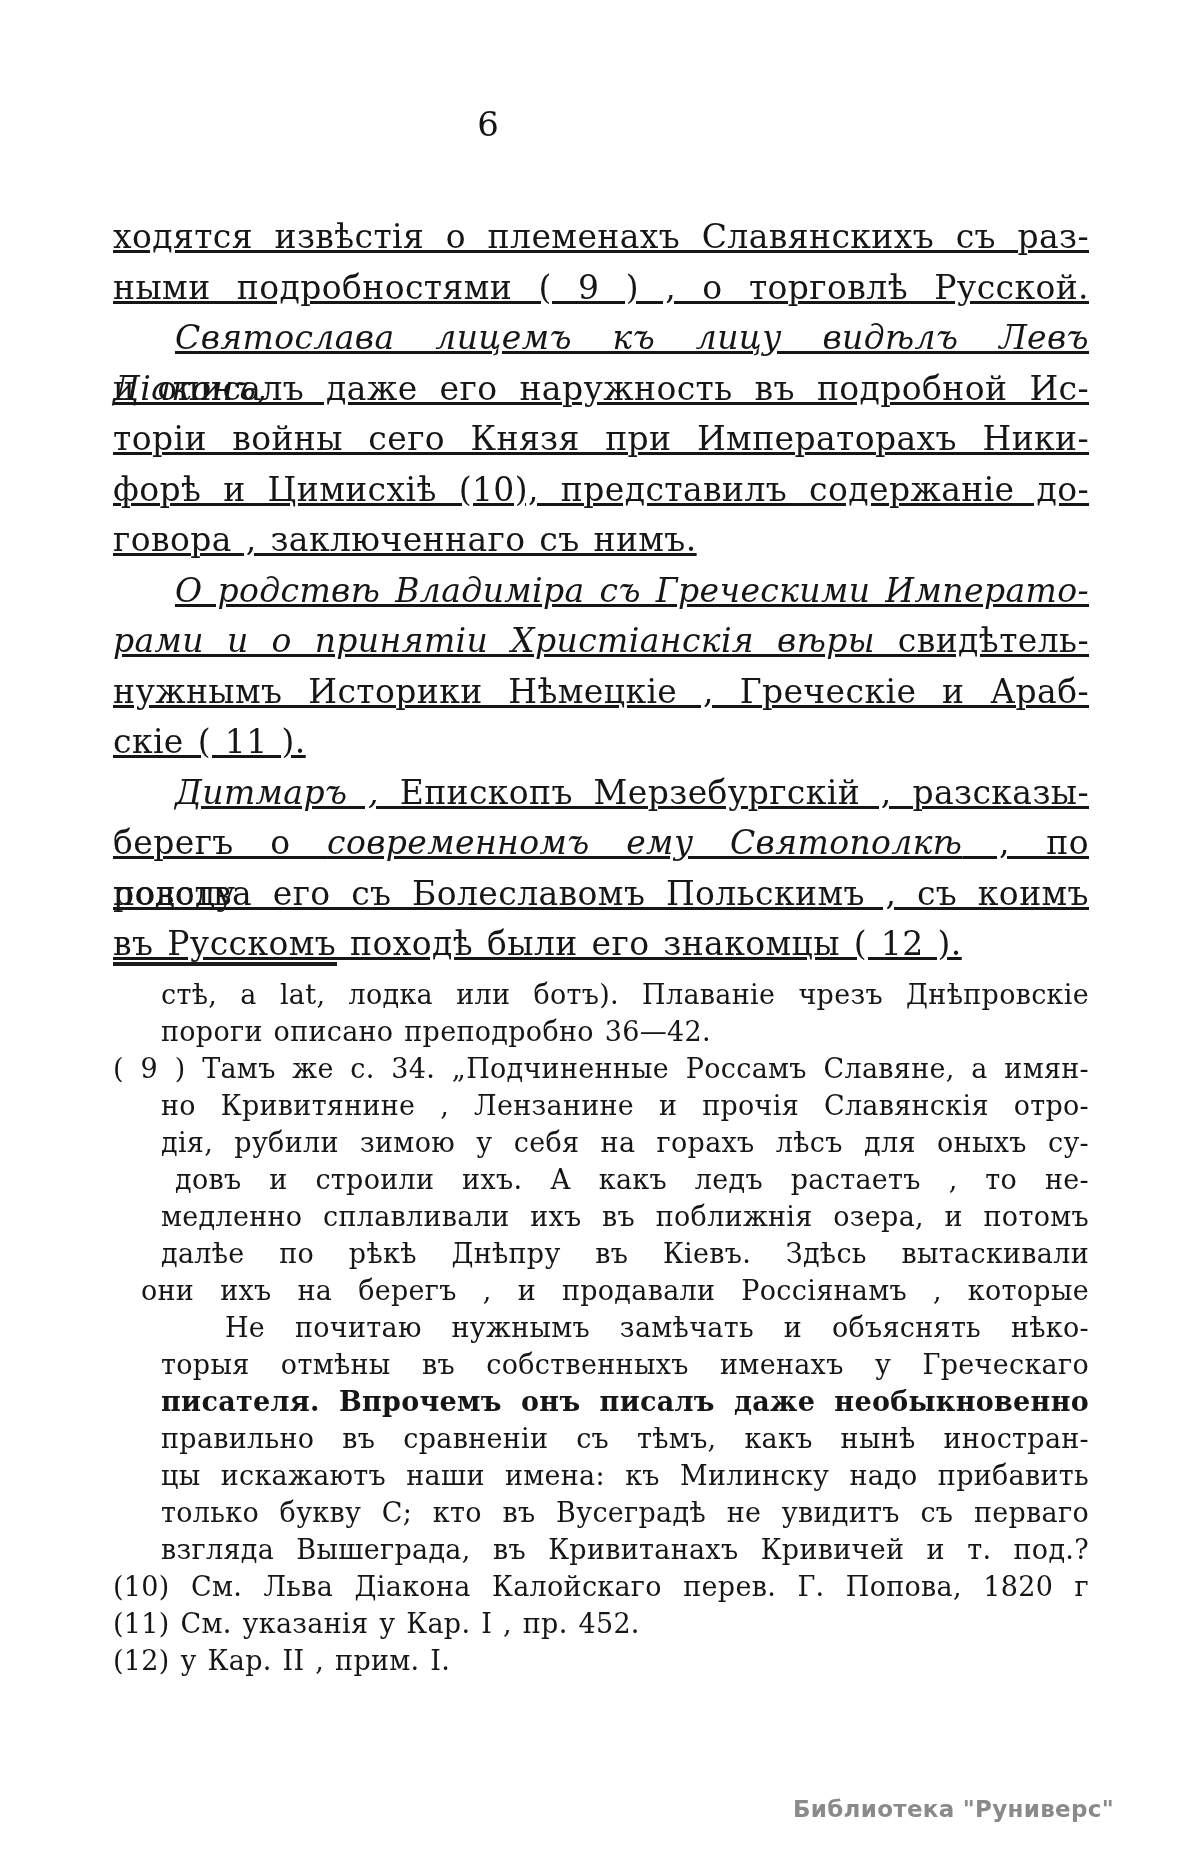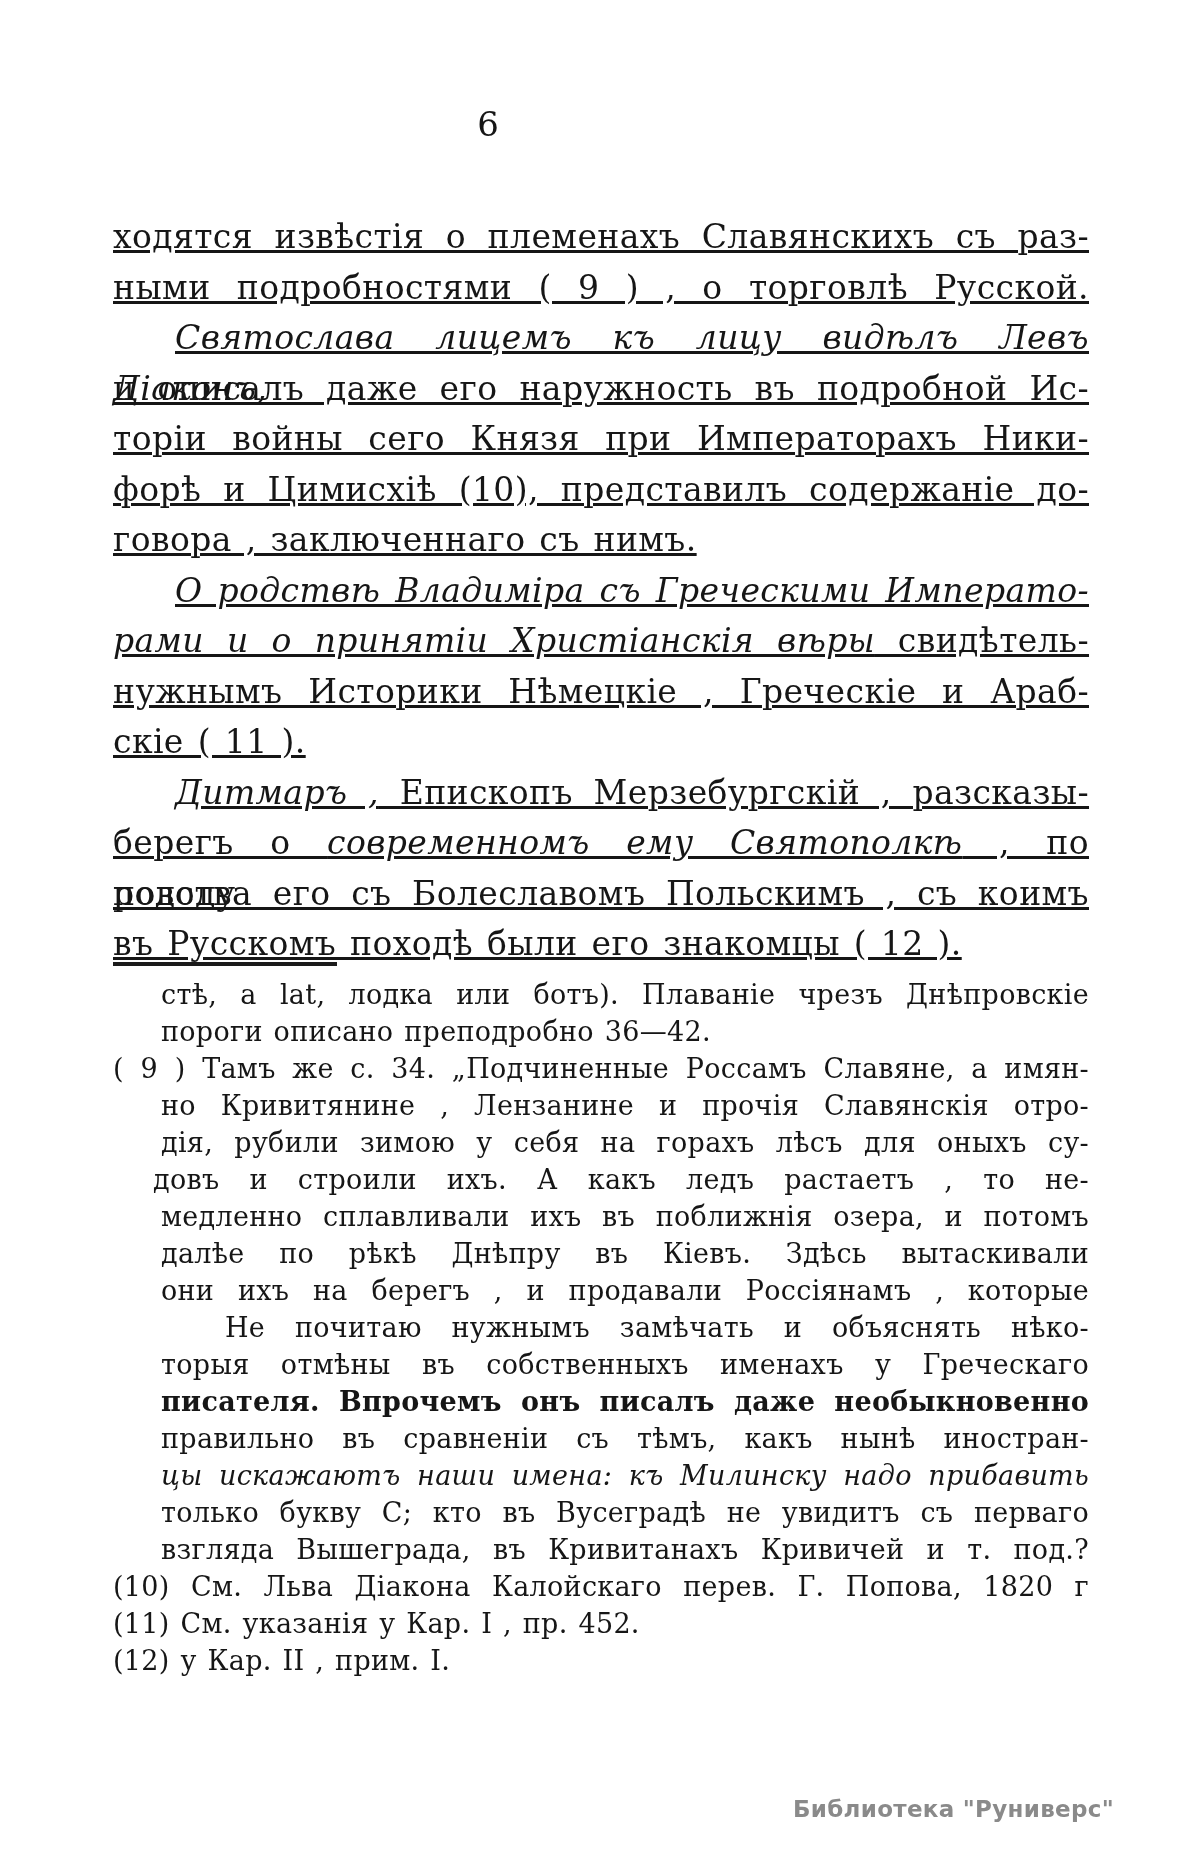--- a/index.html
+++ b/index.html
@@ -108,29 +108,29 @@
     </div>
 
   <div class="footnote-sep"></div>
 
   <div class="footnotes" id="footnotes">
       <div class="f-line justify" style="margin-left: 48px;"><span>стѣ, a lat, лодка или ботъ). Плаваніе чрезъ Днѣпровскіе</span></div>
       <div class="f-line" style="margin-left: 48px;"><span>пороги описано преподробно 36—42.</span></div>
       <div class="f-line justify"><span>( 9 ) Тамъ же с. 34. „Подчиненные Россамъ Славяне, а имян-</span></div>
       <div class="f-line justify" style="margin-left: 48px;"><span>но Кривитянине , Лензанине и прочія Славянскія отро-</span></div>
       <div class="f-line justify" style="margin-left: 48px;"><span>дія, рубили зимою у себя на горахъ лѣсъ для оныхъ су-</span></div>
-      <div class="f-line justify" style="margin-left: 40px;"><span>довъ и строили ихъ. А какъ ледъ растаетъ , то не-</span></div>
+      <div class="f-line justify" style="margin-left: 62px;"><span>довъ и строили ихъ. А какъ ледъ растаетъ , то не-</span></div>
       <div class="f-line justify" style="margin-left: 48px;"><span>медленно сплавливали ихъ въ поближнія озера, и потомъ</span></div>
       <div class="f-line justify" style="margin-left: 48px;"><span>далѣе по рѣкѣ Днѣпру въ Кіевъ. Здѣсь вытаскивали</span></div>
-      <div class="f-line justify" style="margin-left: 48px;"><span>они ихъ на берегъ , и продавали Россіянамъ , которые</span></div>
+      <div class="f-line justify" style="margin-left: 28px;"><span>они ихъ на берегъ , и продавали Россіянамъ , которые</span></div>
       <div class="f-line justify" style="margin-left: 112px;"><span>Не почитаю нужнымъ замѣчать и объяснять нѣко-</span></div>
       <div class="f-line justify" style="margin-left: 48px;"><span>торыя отмѣны въ собственныхъ именахъ у Греческаго</span></div>
       <div class="f-line justify" style="margin-left: 48px; font-weight: bold;"><span>писателя. Впрочемъ онъ писалъ даже необыкновенно</span></div>
       <div class="f-line justify" style="margin-left: 48px;"><span>правильно въ сравненіи съ тѣмъ, какъ нынѣ иностран-</span></div>
-      <div class="f-line justify" style="margin-left: 48px; font-style: italic;"><span>цы искажаютъ наши имена: къ Милинску надо прибавить</span></div>
+      <div class="f-line justify" style="margin-left: 48px;"><span>цы искажаютъ наши имена: къ Милинску надо прибавить</span></div>
       <div class="f-line justify" style="margin-left: 48px;"><span>только букву С; кто въ Вусеградѣ не увидитъ съ перваго</span></div>
       <div class="f-line justify" style="margin-left: 48px;"><span>взгляда Вышеграда, въ Кривитанахъ Кривичей и т. под.?</span></div>
       <div class="f-line justify"><span>(10) См. Льва Діакона Калойскаго перев. Г. Попова, 1820 г</span></div>
       <div class="f-line"><span>(11) См. указанія у Кар. I , пр. 452.</span></div>
       <div class="f-line"><span>(12) у Кар. II , прим. I.</span></div>
     </div>
 
   <div class="watermark">Библиотека "Руниверс"</div>
 
 </div>

